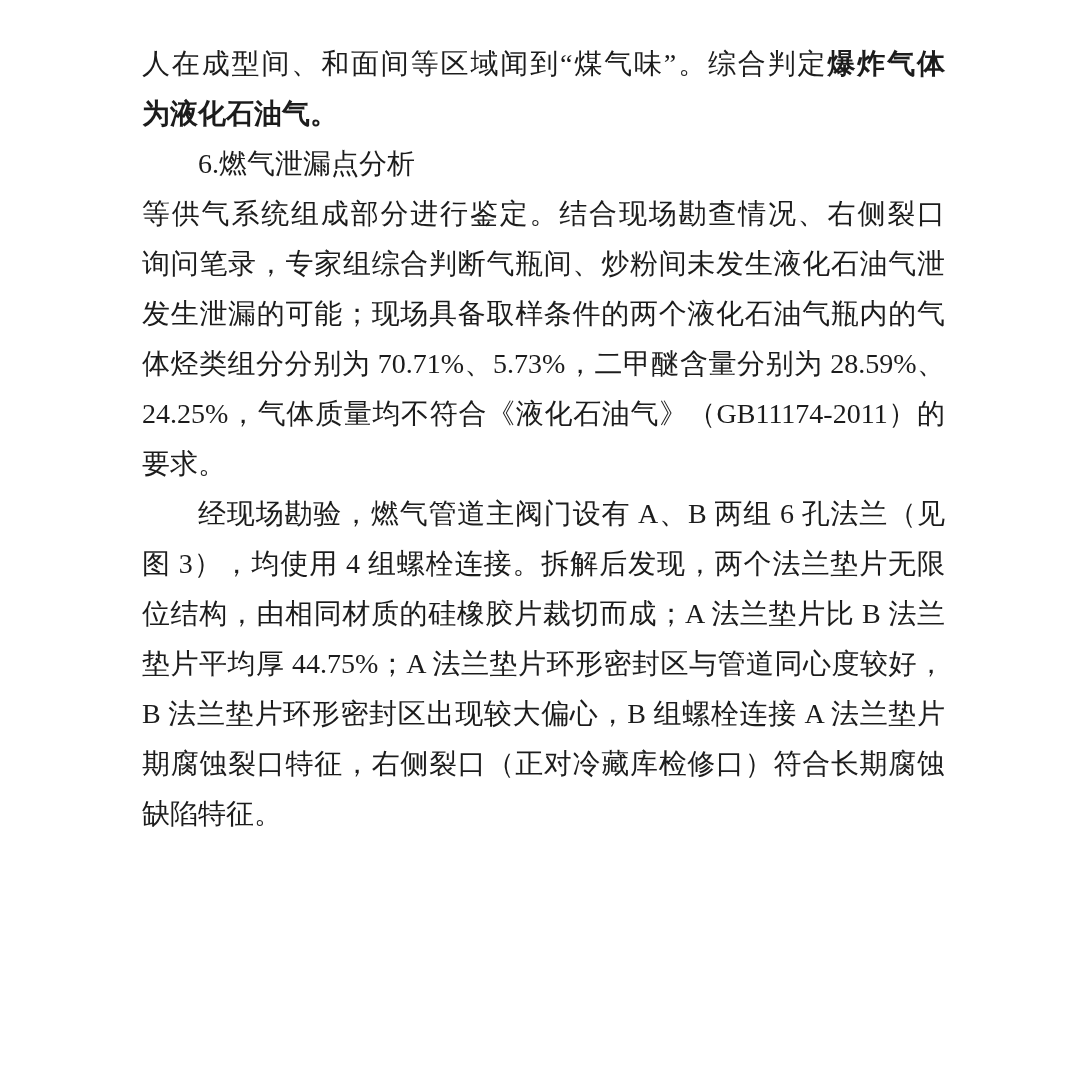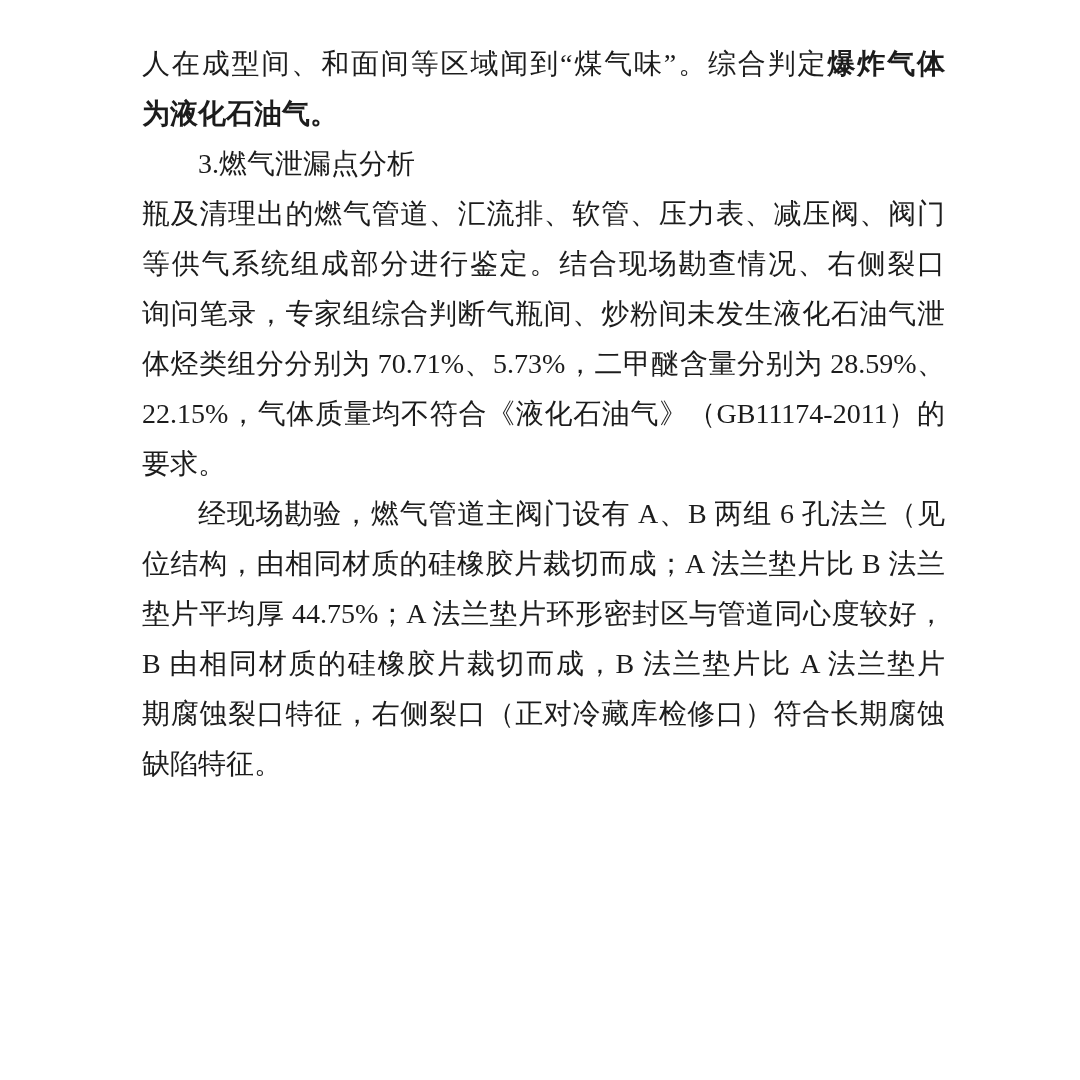--- a/index.html
+++ b/index.html
@@ -48,27 +48,28 @@
     font-weight: 700;
   }
 </style>
 </head>
 <body style="background: rgb(255, 255, 255);">
 
 <div class="page">
   <div class="text-block" style="color: rgb(28, 28, 28);">
       <div class="line"><span class="seg">人在成型间、和面间等区域闻到“煤气味”。综合判定</span><span class="seg bold">爆炸气体</span></div>
       <div class="line para-end"><span class="seg bold">为液化石油气。</span></div>
-      <div class="line indent para-end"><span class="seg">3.燃气泄漏点分析</span></div>
-      <div class="line"><span class="seg">瓶及清理出的燃气管道、汇流排、软管、压力表、减压阀、阀门</span></div>
+      <div class="line indent para-end"><span class="seg">6.燃气泄漏点分析</span></div>
       <div class="line"><span class="seg">等供气系统组成部分进行鉴定。结合现场勘查情况、右侧裂口</span></div>
       <div class="line"><span class="seg">询问笔录，专家组综合判断气瓶间、炒粉间未发生液化石油气泄</span></div>
+      <div class="line"><span class="seg">发生泄漏的可能；现场具备取样条件的两个液化石油气瓶内的气</span></div>
       <div class="line"><span class="seg">体烃类组分分别为 70.71%、5.73%，二甲醚含量分别为 28.59%、</span></div>
-      <div class="line"><span class="seg">22.15%，气体质量均不符合《液化石油气》（GB11174-2011）的</span></div>
+      <div class="line"><span class="seg">24.25%，气体质量均不符合《液化石油气》（GB11174-2011）的</span></div>
       <div class="line para-end"><span class="seg">要求。</span></div>
       <div class="line indent"><span class="seg">经现场勘验，燃气管道主阀门设有 A、B 两组 6 孔法兰（见</span></div>
+      <div class="line"><span class="seg">图 3），均使用 4 组螺栓连接。拆解后发现，两个法兰垫片无限</span></div>
       <div class="line"><span class="seg">位结构，由相同材质的硅橡胶片裁切而成；A 法兰垫片比 B 法兰</span></div>
       <div class="line"><span class="seg">垫片平均厚 44.75%；A 法兰垫片环形密封区与管道同心度较好，</span></div>
-      <div class="line"><span class="seg">B 由相同材质的硅橡胶片裁切而成，B 法兰垫片比 A 法兰垫片</span></div>
+      <div class="line"><span class="seg">B 法兰垫片环形密封区出现较大偏心，B 组螺栓连接 A 法兰垫片</span></div>
       <div class="line"><span class="seg">期腐蚀裂口特征，右侧裂口（正对冷藏库检修口）符合长期腐蚀</span></div>
       <div class="line para-end"><span class="seg">缺陷特征。</span></div>
     </div>
 </div>
 
 </body></html>

